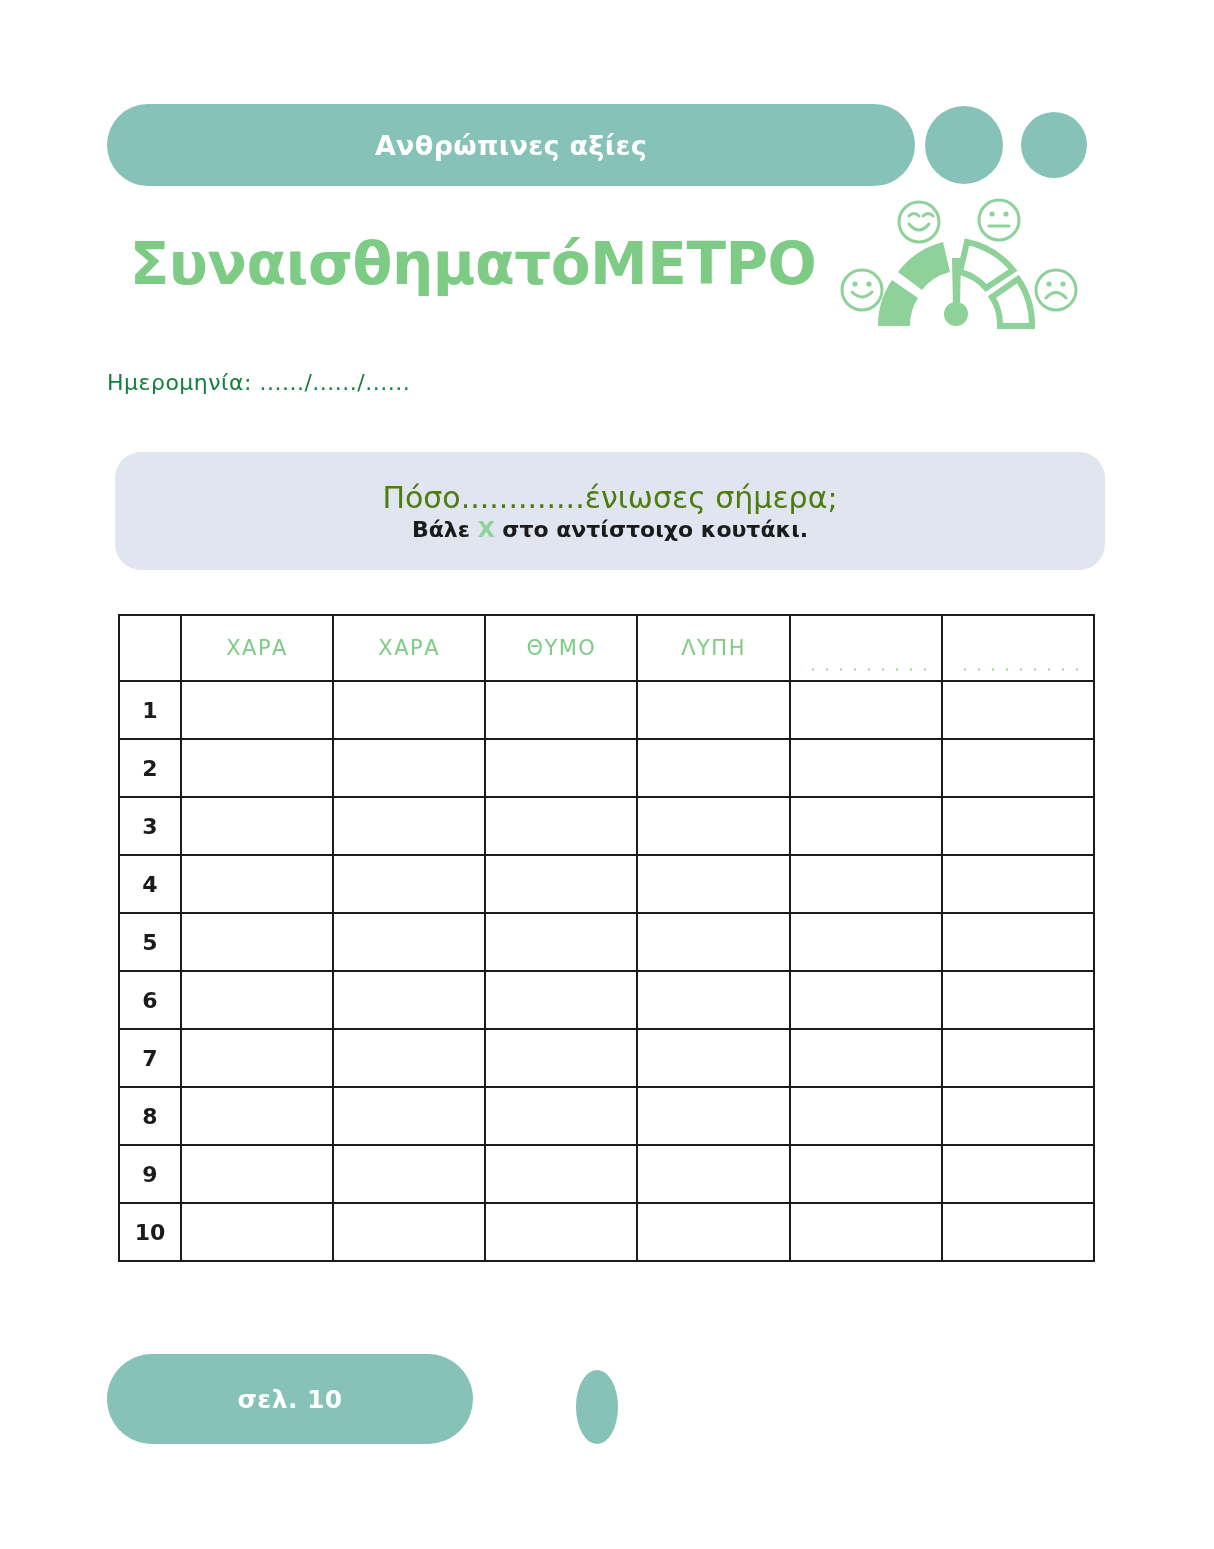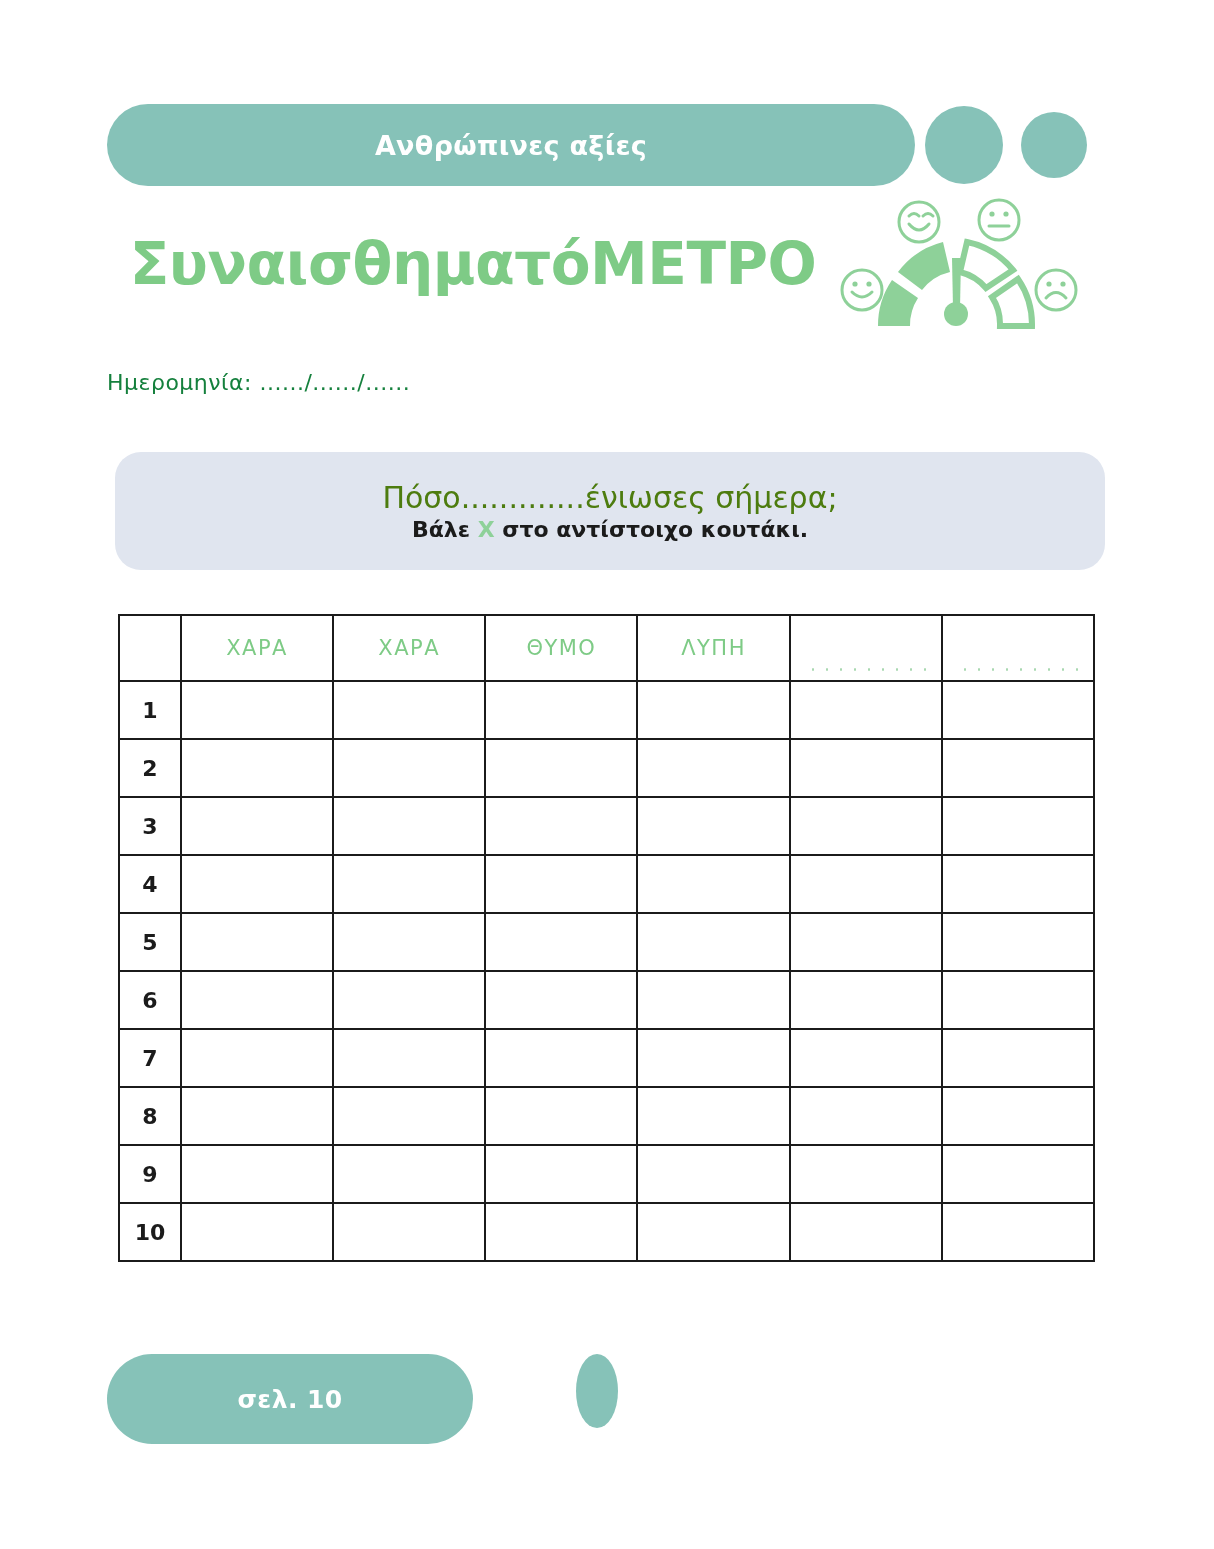--- a/index.html
+++ b/index.html
@@ -191,21 +191,21 @@
   }
 
   
   .footer {
     position: absolute;
     left: 107px;
     top: 1354px;
     width: 1000px;
     height: 90px;
     display: flex;
-    align-items: flex-start;
+    align-items: flex-end;
   }
   .footer-pill {
     height: 90px;
     background: #86c2b8;
     border-radius: 45px;
     display: flex;
     align-items: center;
     justify-content: center;
     box-sizing: border-box;
   }

